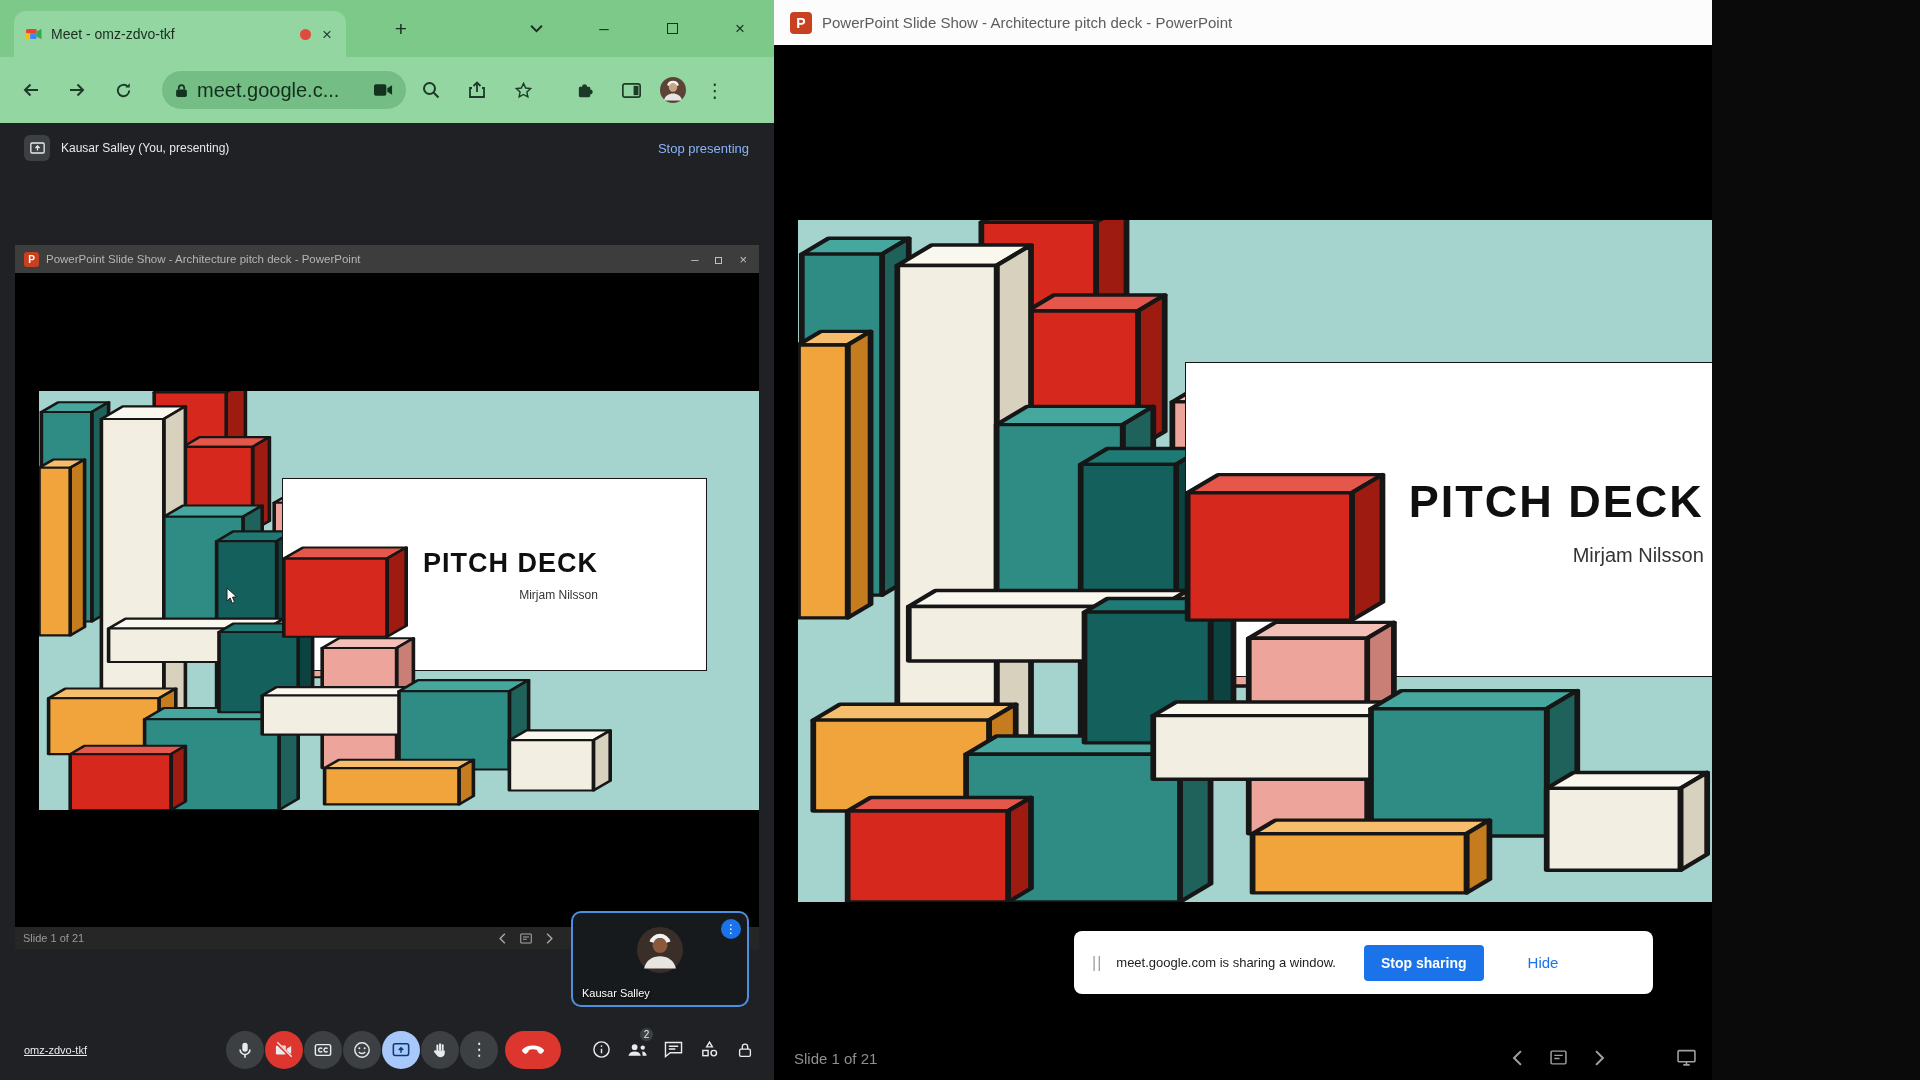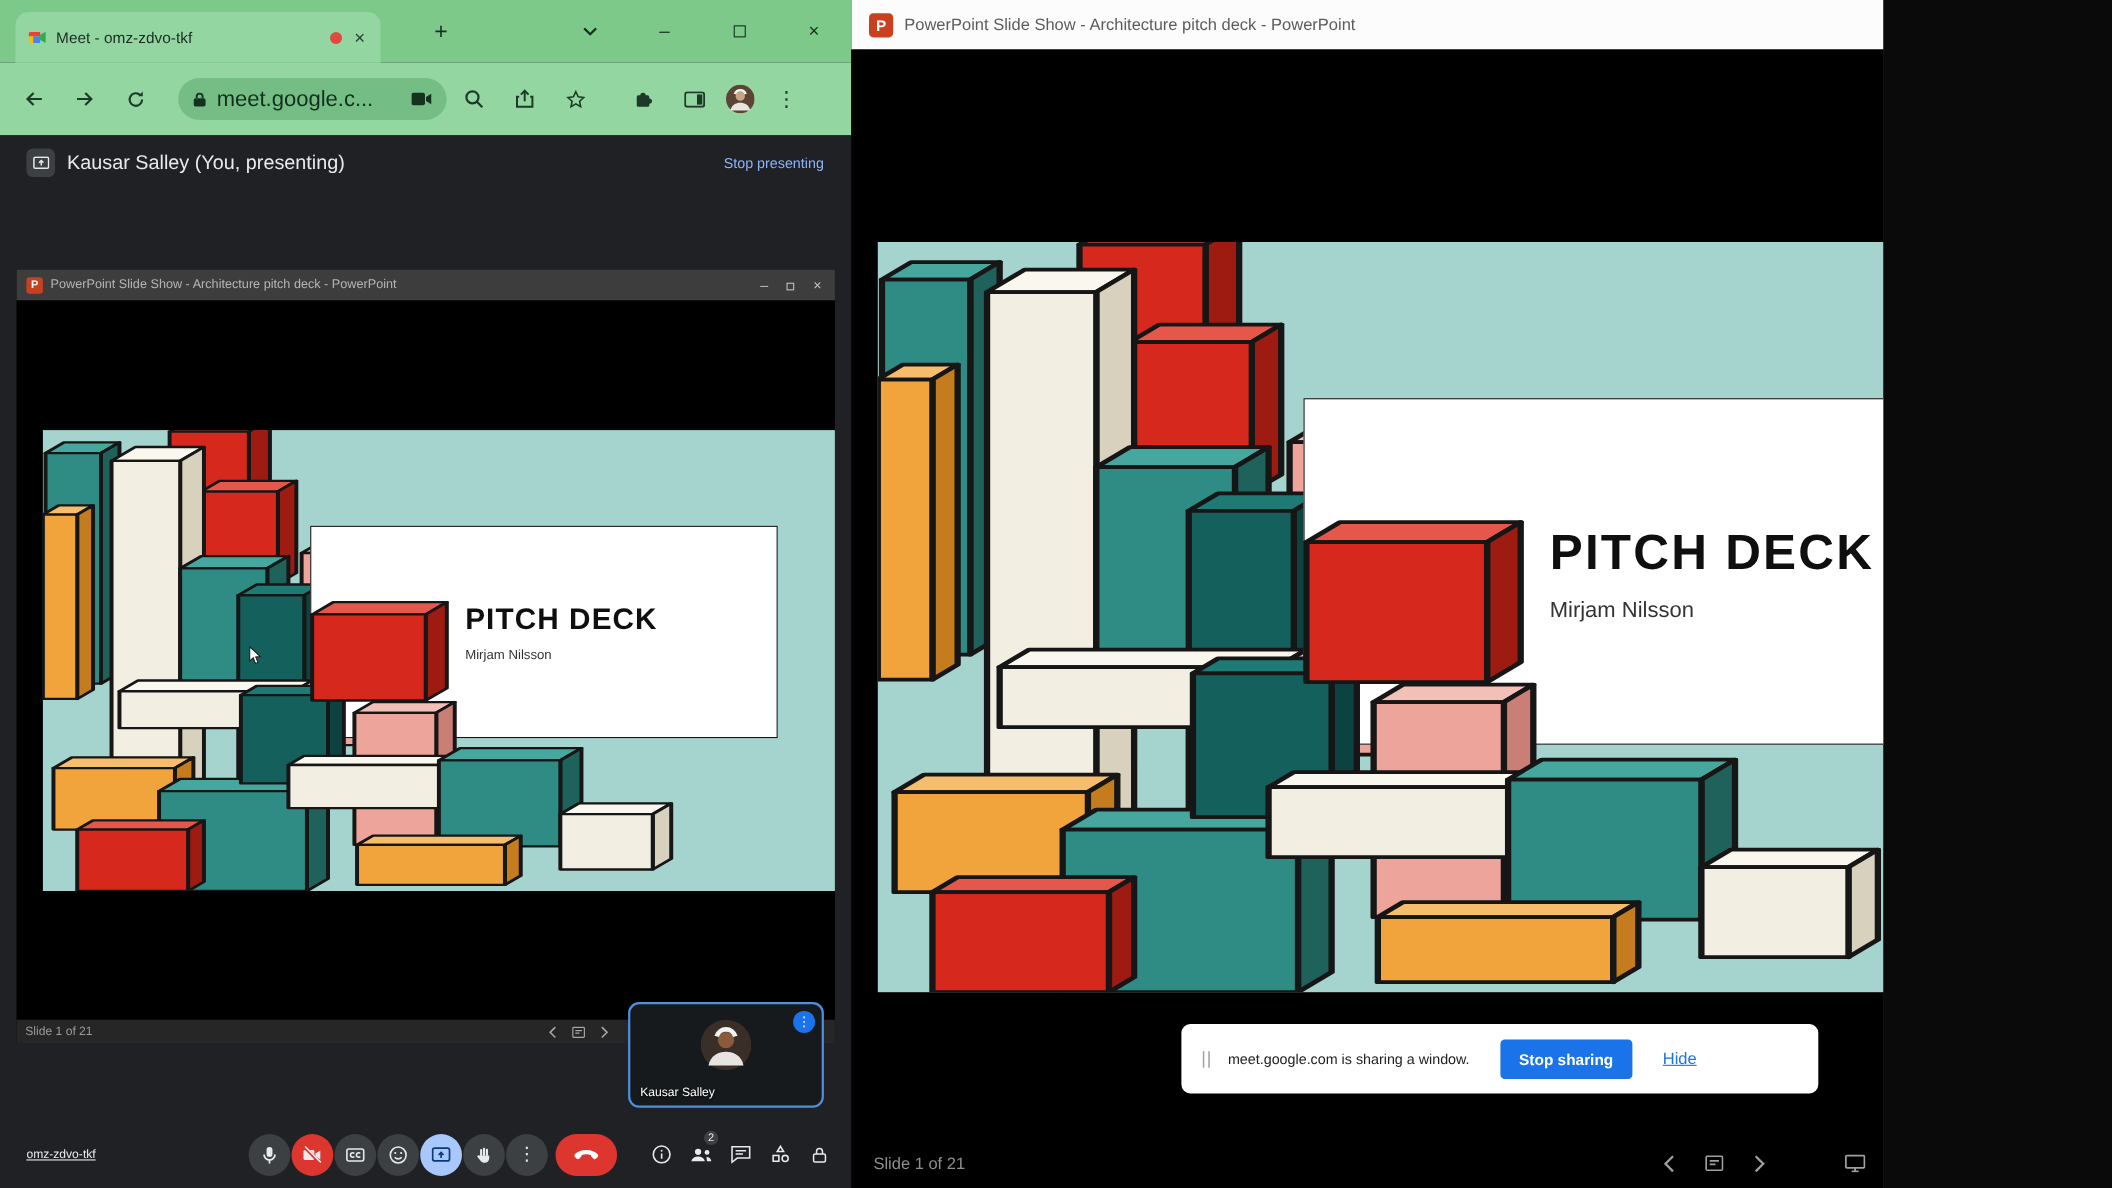--- a/index.html
+++ b/index.html
@@ -31,21 +31,21 @@
           display:flex; align-items:center; padding:0 13px; gap:9px; color:#14331f; flex:none; }
   .addr-url { flex:1; font-size:20px; font-weight:500; color:#122e1c; white-space:nowrap; overflow:hidden; }
   .group-gap { margin-left:16px; }
   .avatar-btn { width:34px; }
 
   
   .meet { position:absolute; top:123px; left:0; right:0; bottom:0; background:#202124; }
   .banner { position:absolute; top:7px; left:24px; right:25px; height:36px; display:flex; align-items:center; gap:11px; }
   .banner-ic { width:26px; height:26px; border-radius:6px; background:#3c4043; display:flex;
                align-items:center; justify-content:center; flex:none; }
-  .banner-text { flex:1; font-size:18px; color:#e8eaed; }
+  .banner-text { flex:1; font-size:12px; color:#e8eaed; }
   .stop-presenting { font-size:13px; font-weight:500; color:#8AB4F8; cursor:default; }
 
   .preview { position:absolute; left:15px; top:122px; width:744px; height:704px; background:#000;
              display:flex; flex-direction:column; }
   .pv-title { height:28px; background:#3d3d3d; display:flex; align-items:center; padding:0 9px; gap:7px; flex:none; }
   .pv-logo { width:15px; height:15px; border-radius:3px; background:#C8401F; color:#fff; font-size:10px;
              font-weight:bold; display:flex; align-items:center; justify-content:center; flex:none; }
   .pv-title-text { flex:1; font-size:11.5px; color:#b5b5b5; white-space:nowrap; overflow:hidden; }
   .pv-ctl { display:flex; align-items:center; gap:17px; color:#c0c0c0; font-size:13px; margin-right:3px; }
   .pv-body { flex:1; position:relative; display:flex; align-items:center; }
@@ -90,32 +90,32 @@
   .ppt-status-text { position:absolute; left:20px; top:50%; transform:translateY(-50%); font-size:15px; color:#8f8f8f; }
   .nav-a { position:absolute; left:738px; top:0; height:100%; display:flex; align-items:center; gap:27px; color:#a0a0a0; }
   .nav-b { position:absolute; left:903px; top:0; height:100%; display:flex; align-items:center; gap:40px; color:#a0a0a0; }
 
   .toast { position:absolute; left:300px; bottom:86px; width:579px; height:63px; background:#fff; border-radius:8px;
            box-shadow:0 1px 4px rgba(0,0,0,.45); display:flex; align-items:center; padding:0 18px; }
   .toast-handle { color:#9aa0a6; font-size:16px; letter-spacing:1px; }
   .toast-msg { margin-left:14px; font-size:13px; color:#202124; }
   .toast-btn { margin-left:28px; background:#1A73E8; color:#fff; font-size:14px; font-weight:bold;
                padding:10px 17px; border-radius:4px; border:none; }
-  .toast-hide { margin-left:28px; color:#1A73E8; font-size:15px; text-decoration:underline; }
+  .toast-hide { margin-left:44px; color:#1A73E8; font-size:15px; }
 
   
   .slide { background:#A5D3CD; position:relative; overflow:hidden;margin-left:24px; }
   .pp-preview { width:100%; height:419px; position:relative; }
   .slide .art { position:absolute; left:0; top:0; width:100%; height:100%; }
   .slide .art.back { z-index:1; } .slide .art.front { z-index:3; }
   .card { position:absolute; left:33.8%; top:20.8%; width:59%; height:46.2%; background:#fff;
           border:1px solid #161616; z-index:2; }
   .card-text { position:absolute; left:33%; top:36%; }
   .slide-title { font-weight:bold; color:#0f0f0f; letter-spacing:2px; white-space:nowrap; }
-  .slide-sub { color:#333; }
+  .slide-sub { color:#333;text-align:right; }
   .pp-main .slide-title { font-size:45px; }
   .pp-main .slide-sub { font-size:20px; margin-top:16px; }
   .pp-preview .slide-title { font-size:27px; letter-spacing:1px; }
   .pp-preview .slide-sub { font-size:12px; margin-top:9px; }
   .pv-cursor { position:absolute; left:26%; top:47%; z-index:4; }
   svg { display:block; }
 </style>
 </head>
 <body>
 

